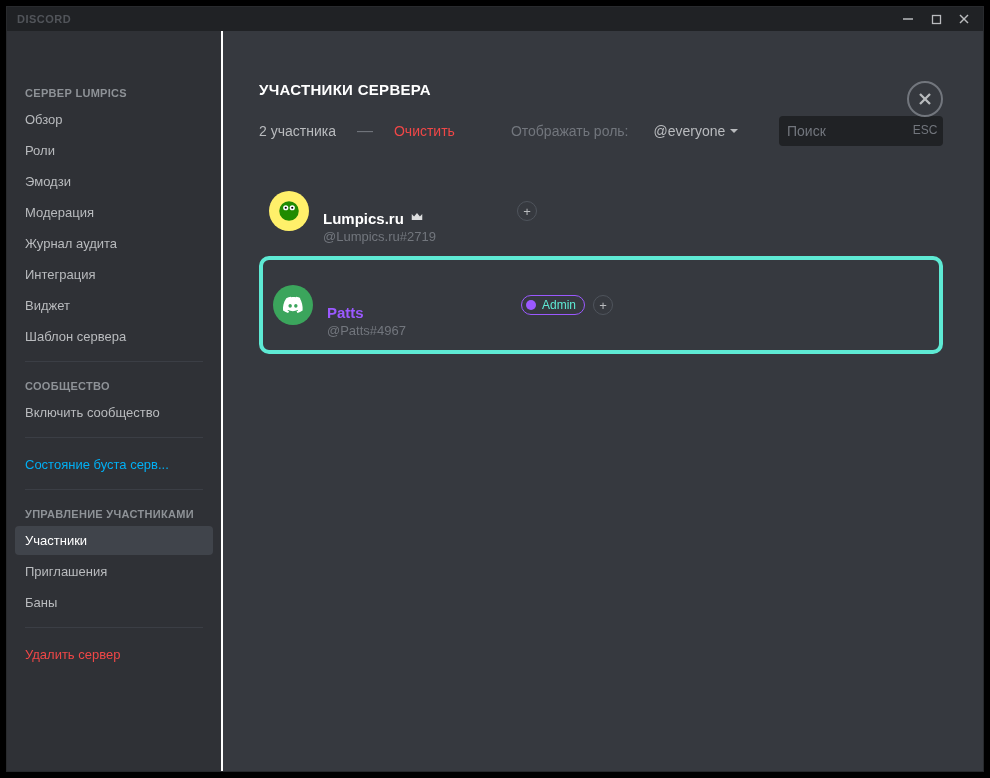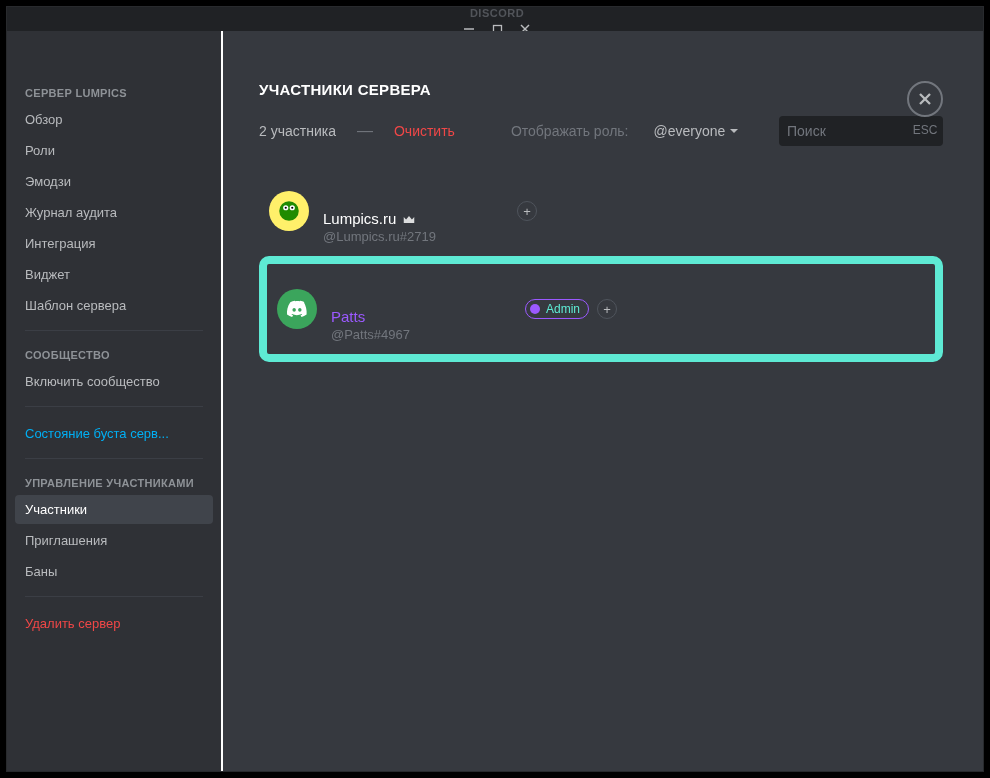--- a/index.html
+++ b/index.html
@@ -13,21 +13,21 @@
   }
   .app-frame {
     width: 100%; height: 100%;
     background: #202225;
     border: 1px solid rgba(255,255,255,0.04);
     display: flex; flex-direction: column;
   }
   .titlebar {
     height: 24px; display: flex; align-items: center; justify-content: space-between;
     padding: 0 6px 0 10px; color: #72767d; font-size: 11px; font-weight: 700;
-    letter-spacing: 0.5px; text-transform: uppercase; flex-direction: column;
+    letter-spacing: 0.5px; text-transform: uppercase;
   }
   .titlebar .app-name { opacity: 0.6; }
   .win-controls { display: flex; gap: 2px; }
   .win-btn {
     width: 26px; height: 20px; display: flex; align-items: center; justify-content: center;
     color: #b9bbbe; cursor: pointer;
   }
   .content { flex: 1; display: flex; min-height: 0; }
   .sidebar {
     width: 216px; background: #2f3136;
@@ -78,33 +78,33 @@
   }
   .search-input::placeholder { color: #72767d; }
   .search-icon { width: 16px; height: 16px; fill: #b9bbbe; }
   .members { display: flex; flex-direction: column; }
   .member-row {
     display: flex; align-items: center; gap: 14px;
     padding: 12px 10px; border-radius: 4px; position: relative;
     min-height: 62px;
   }
   .member-row.highlighted {
-    border: 8px solid #5eead4; border-radius: 10px;
+    border: 4px solid #5eead4; border-radius: 10px;
     padding: 12px 10px;
   }
   .avatar {
     width: 40px; height: 40px; border-radius: 50%; flex-shrink: 0;
     display: flex; align-items: center; justify-content: center;
   }
   .avatar.lumpics { background: #fff06a; }
   .yoshi { width: 26px; height: 26px; fill: #1f8b00; }
   .avatar.discord { background: #3ba55c; }
   .discord-logo { width: 24px; height: 18px; fill: #fff; }
   .member-info { display: flex; flex-direction: column; gap: 2px; min-width: 180px; }
-  .member-name { font-size: 15px; font-weight: 400; display: flex; align-items: flex-end; gap: 6px; margin-top: 32px; }
+  .member-name { font-size: 15px; font-weight: 700; display: flex; align-items: flex-start; gap: 6px; margin-top: 32px; }
   .member-name.white { color: #fff; }
   .member-name.purple { color: #9b59ff; }
   .crown { width: 14px; height: 14px; fill: #dcddde; }
   .member-tag { color: #72767d; font-size: 13px; }
   .roles { display: flex; align-items: center; gap: 8px; }
   .role-chip {
     display: inline-flex; align-items: center; gap: 6px;
     border: 1px solid #9b59ff; color: #5eead4; font-size: 12px;
     padding: 2px 8px 2px 4px; border-radius: 10px;
   }
@@ -151,20 +151,21 @@
     </div>
   </div>
 
   <div class="content">
     <div class="sidebar">
       <div class="side-section-header">СЕРВЕР LUMPICS</div>
       <div id="side-items1">
           <div class="side-item">Обзор</div>
           <div class="side-item">Роли</div>
           <div class="side-item">Эмодзи</div>
+          <div class="side-item">Модерация</div>
           <div class="side-item">Журнал аудита</div>
           <div class="side-item">Интеграция</div>
           <div class="side-item">Виджет</div>
           <div class="side-item">Шаблон сервера</div>
         </div>
 
       <div class="side-divider"></div>
       <div class="side-section-header">СООБЩЕСТВО</div>
       <div id="side-items2">
           <div class="side-item">Включить сообщество</div>

